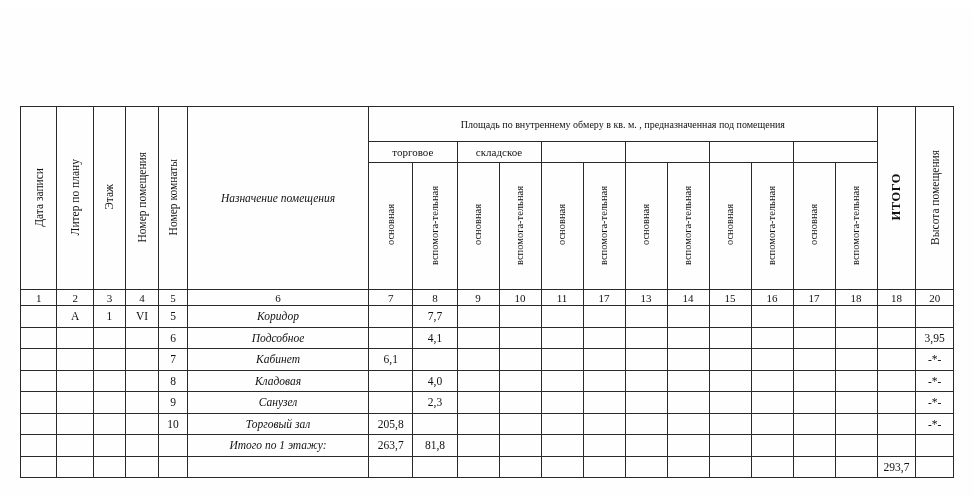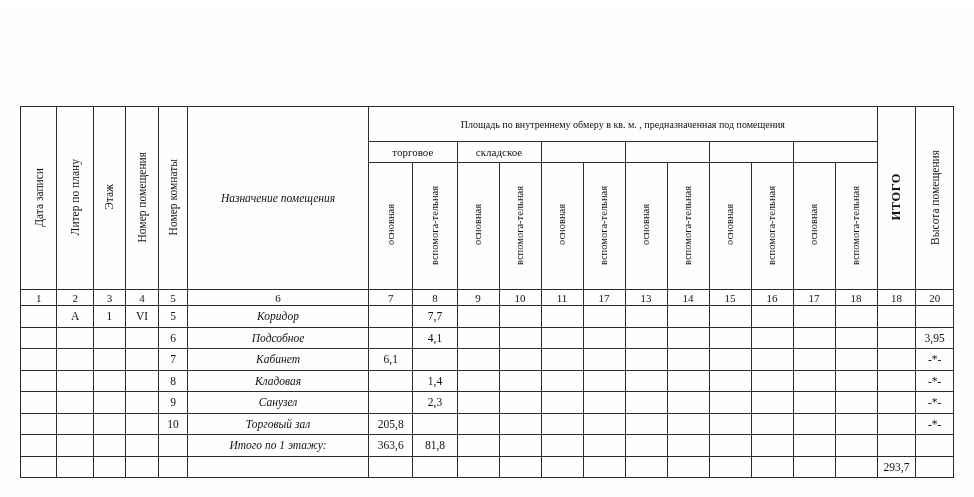--- a/index.html
+++ b/index.html
@@ -274,21 +274,21 @@
       </tr>
 
       <tr class="drow">
         <td></td>
         <td></td>
         <td></td>
         <td></td>
         <td>8</td>
         <td class="purpose">Кладовая</td>
         <td></td>
-        <td>1,4</td>
+        <td>4,0</td>
         <td></td>
         <td></td>
         <td></td>
         <td></td>
         <td></td>
         <td></td>
         <td></td>
         <td></td>
         <td></td>
         <td></td>
@@ -342,21 +342,21 @@
         <td class="tick">-*-</td>
       </tr>
 
       <tr class="drow totals">
         <td></td>
         <td></td>
         <td></td>
         <td></td>
         <td></td>
         <td class="purpose">Итого по 1 этажу:</td>
-        <td>363,6</td>
+        <td>263,7</td>
         <td>81,8</td>
         <td></td>
         <td></td>
         <td></td>
         <td></td>
         <td></td>
         <td></td>
         <td></td>
         <td></td>
         <td></td>

